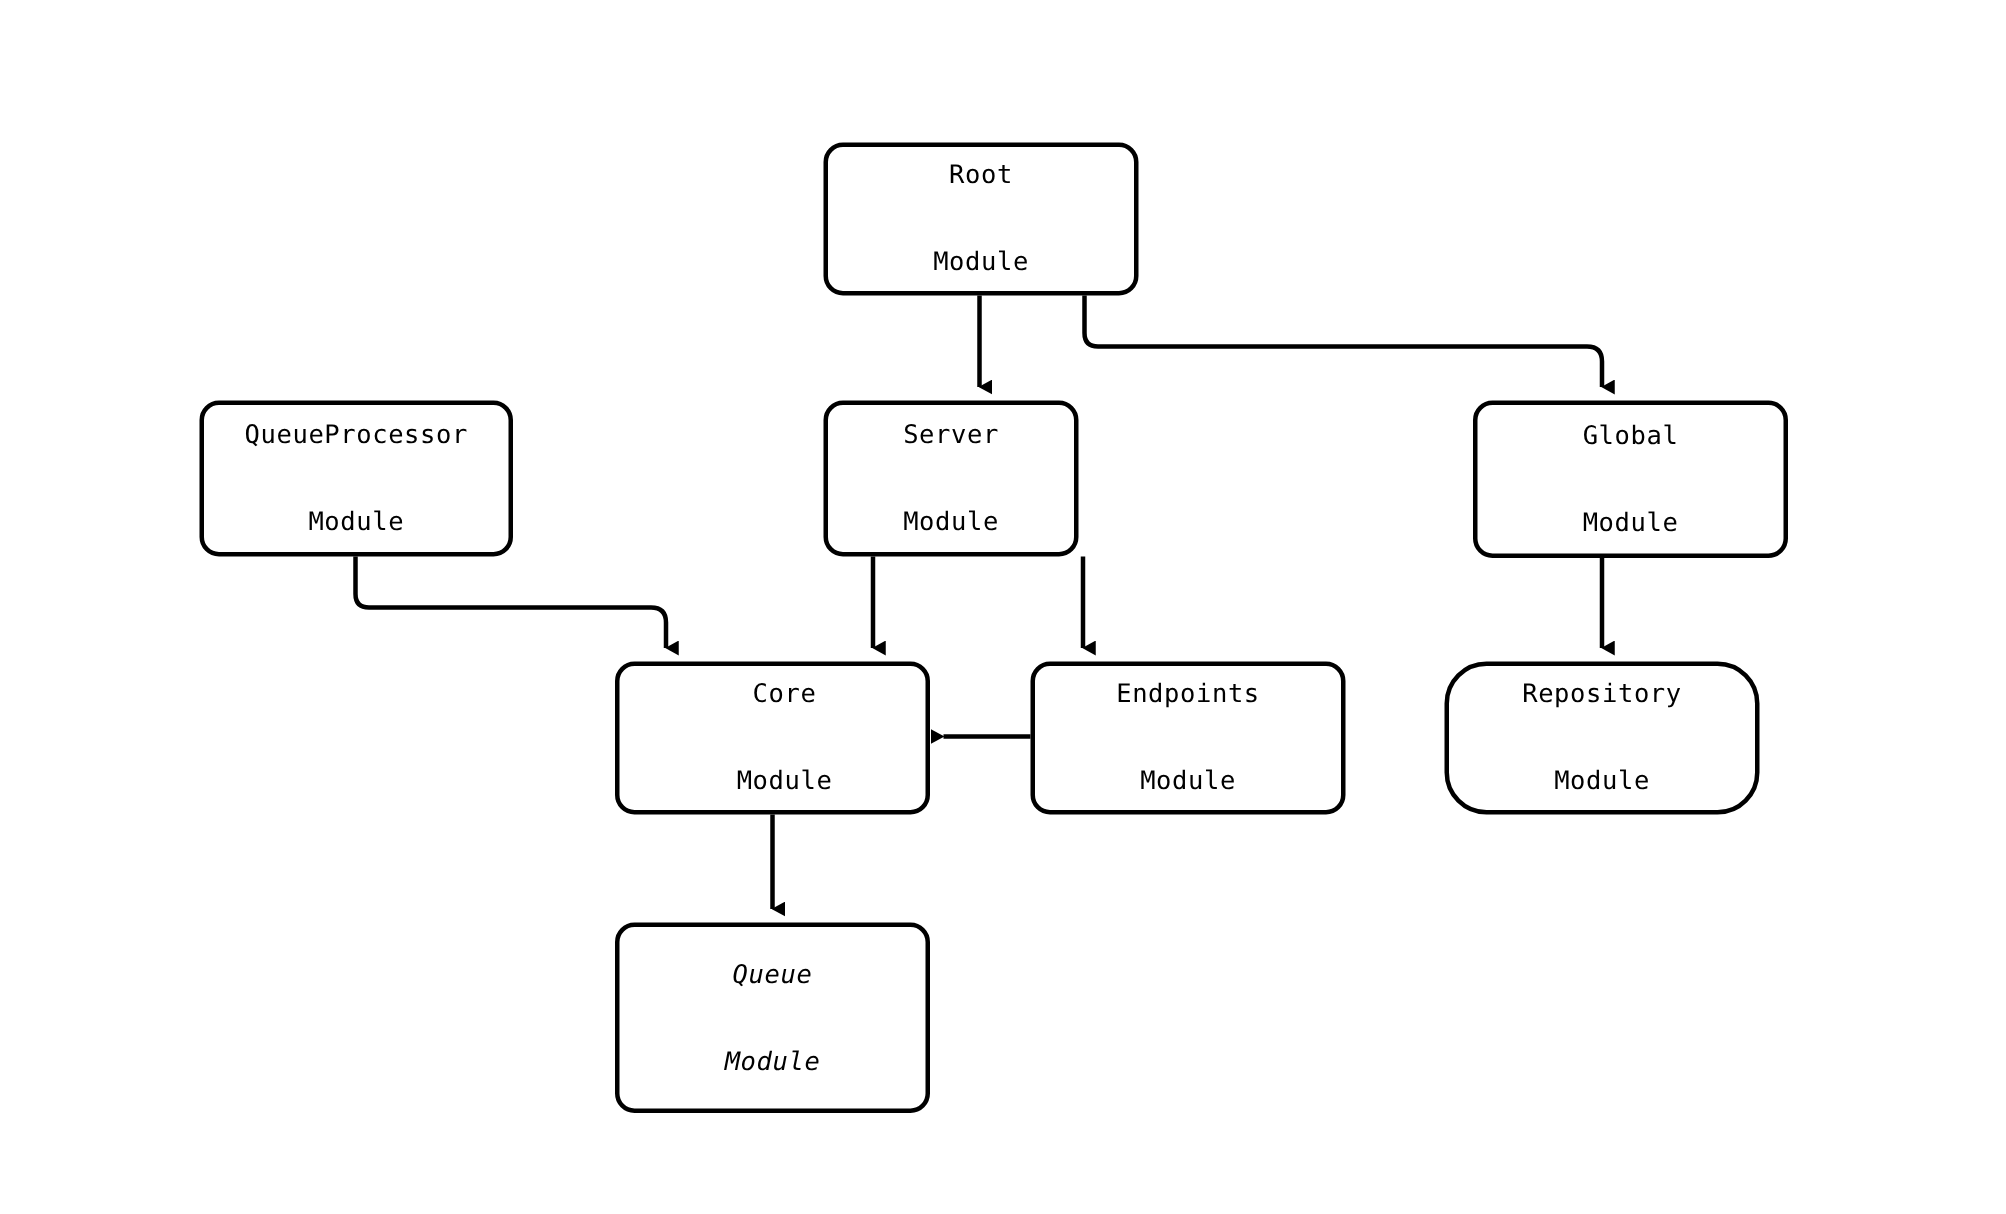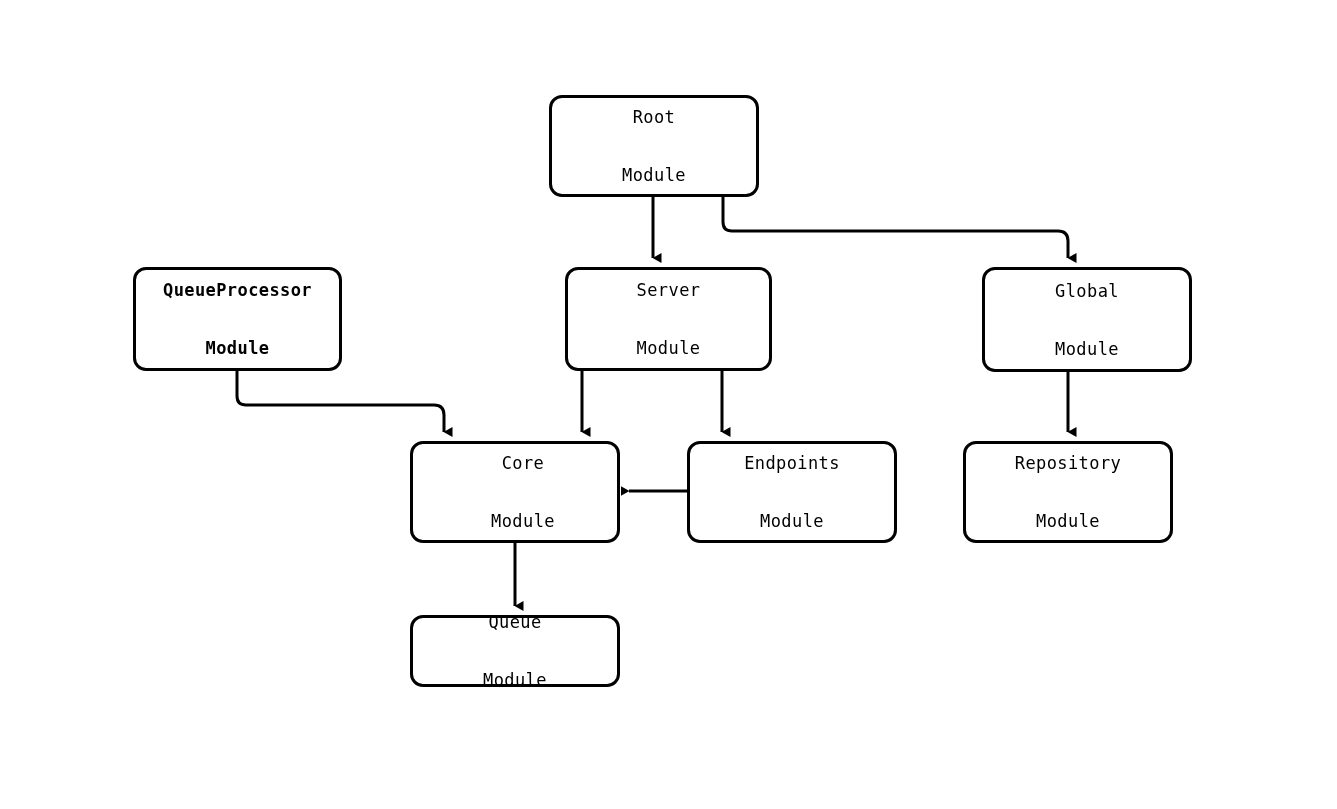--- a/index.html
+++ b/index.html
@@ -82,48 +82,48 @@
 
       <path d="M 515 543 L 515 606" marker-end="url(#arrow-down)"></path>
     </g>
   </svg>
 
   <div class="node" style="left:549px; top:95px; width:210px; height:102px;">
     <div class="node-label">Root</div>
     <div class="node-label">Module</div>
   </div>
 
-  <div class="node" style="left:133px; top:267px; width:209px; height:104px;font-weight:bold;">
+  <div class="node" style="left:133px; top:267px; width:209px; height:104px;">
     <div class="node-label">QueueProcessor</div>
     <div class="node-label">Module</div>
   </div>
 
-  <div class="node" style="left:565px; top:267px; width:207px; height:104px;">
+  <div class="node" style="left:549px; top:267px; width:170px; height:104px;">
     <div class="node-label">Server</div>
     <div class="node-label">Module</div>
   </div>
 
   <div class="node" style="left:963px; top:267px; width:210px; height:105px;margin-left:19px;">
     <div class="node-label">Global</div>
     <div class="node-label">Module</div>
   </div>
 
   <div class="node" style="left:410px; top:441px; width:210px; height:102px;padding-left:16px;">
     <div class="node-label">Core</div>
     <div class="node-label">Module</div>
   </div>
 
   <div class="node" style="left:687px; top:441px; width:210px; height:102px;align-items:center;">
     <div class="node-label">Endpoints</div>
     <div class="node-label">Module</div>
   </div>
 
-  <div class="node" style="left:963px; top:441px; width:210px; height:102px;">
+  <div class="node" style="left:963px; top:441px; width:210px; height:102px;border-radius:28px;">
     <div class="node-label">Repository</div>
     <div class="node-label">Module</div>
   </div>
 
-  <div class="node" style="left:410px; top:615px; width:210px; height:72px;">
+  <div class="node" style="left:410px; top:615px; width:210px; height:127px;font-style:italic;">
     <div class="node-label">Queue</div>
     <div class="node-label">Module</div>
   </div>
 
 </div>
 
 </body></html>

